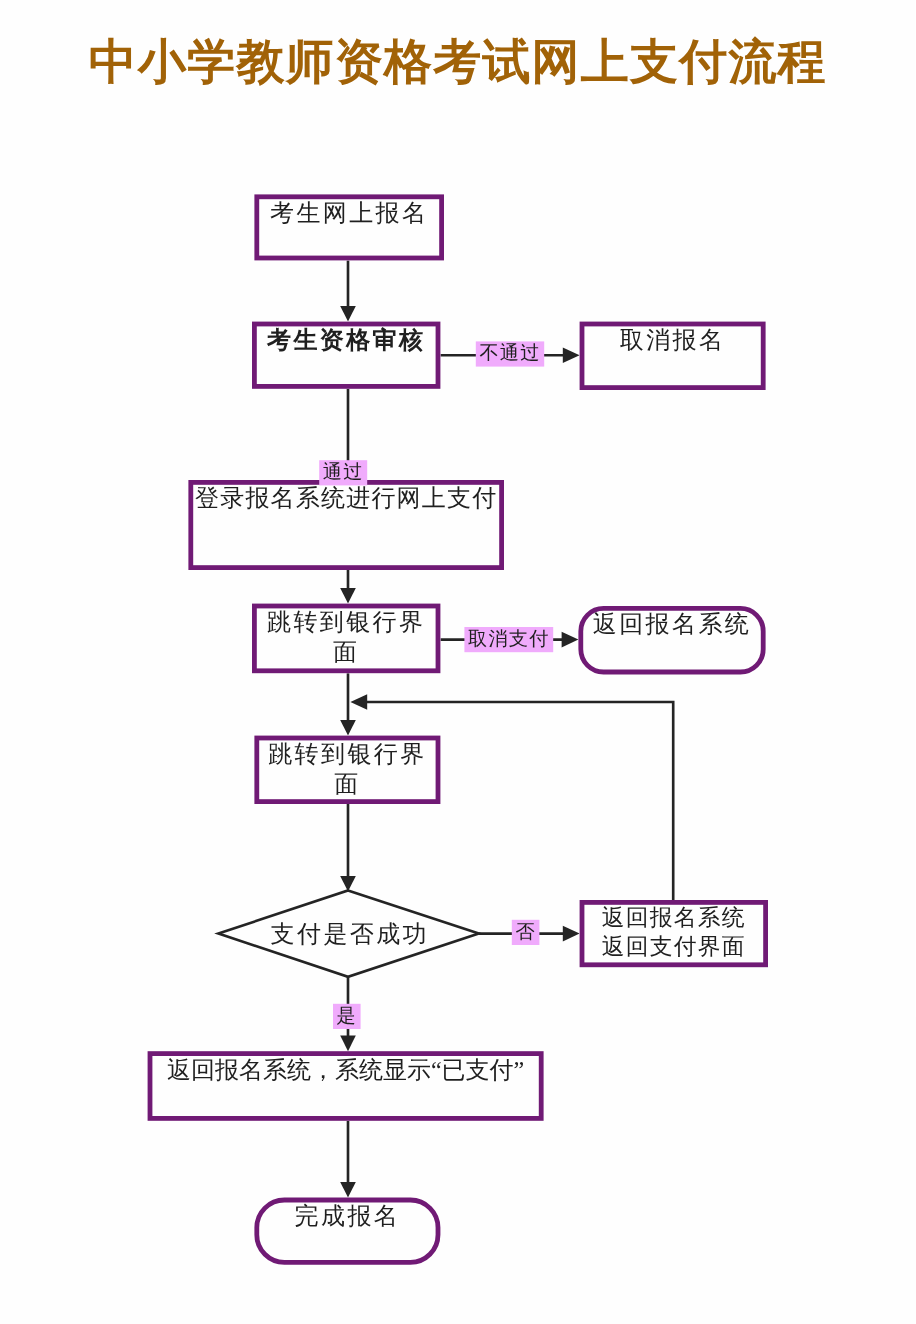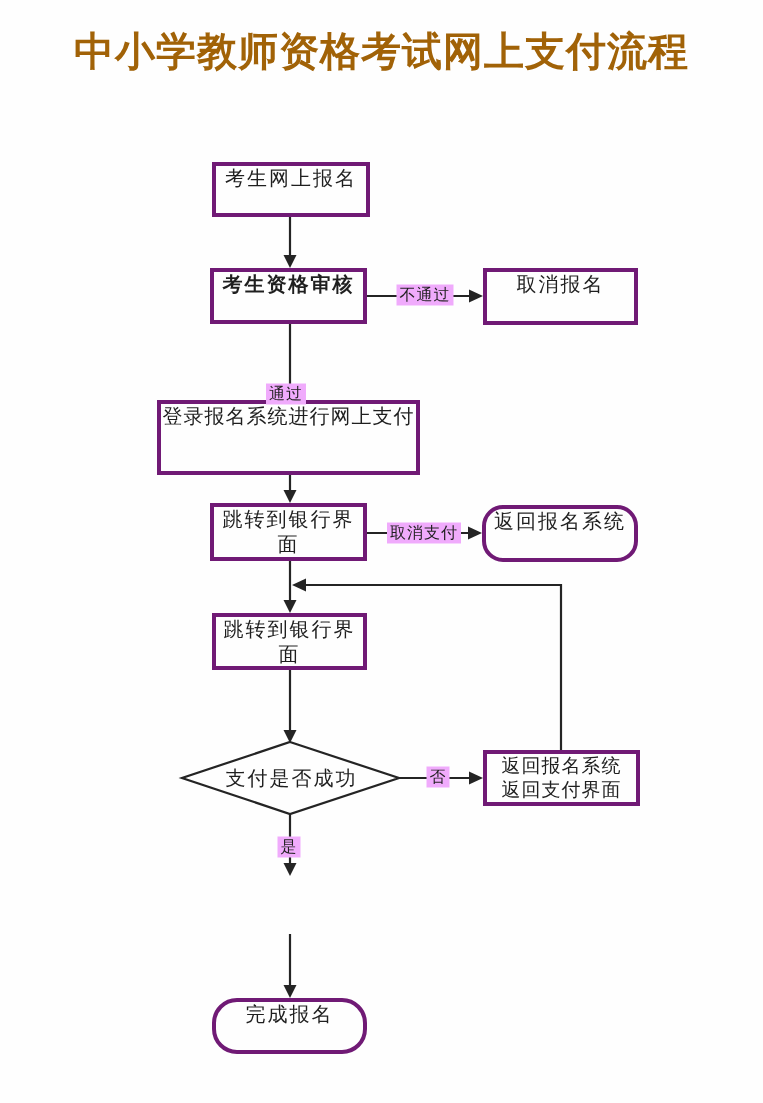--- a/index.html
+++ b/index.html
@@ -163,20 +163,23 @@
 
   <div class="diamond-label">
     <span>支付是否成功</span>
   </div>
 
   <div class="node n-fail">
     <span>返回报名系统</span>
     <span>返回支付界面</span>
   </div>
 
+  <div class="node n-paid">
+    <span>返回报名系统，系统显示“已支付”</span>
+  </div>
 
   <div class="node n-complete">
     <span>完成报名</span>
   </div>
 
   <span class="edge-label lbl-pass">通过</span>
   <span class="edge-label lbl-fail">不通过</span>
   <span class="edge-label lbl-cancel">取消支付</span>
   <span class="edge-label lbl-no">否</span>
   <span class="edge-label lbl-yes">是</span>

